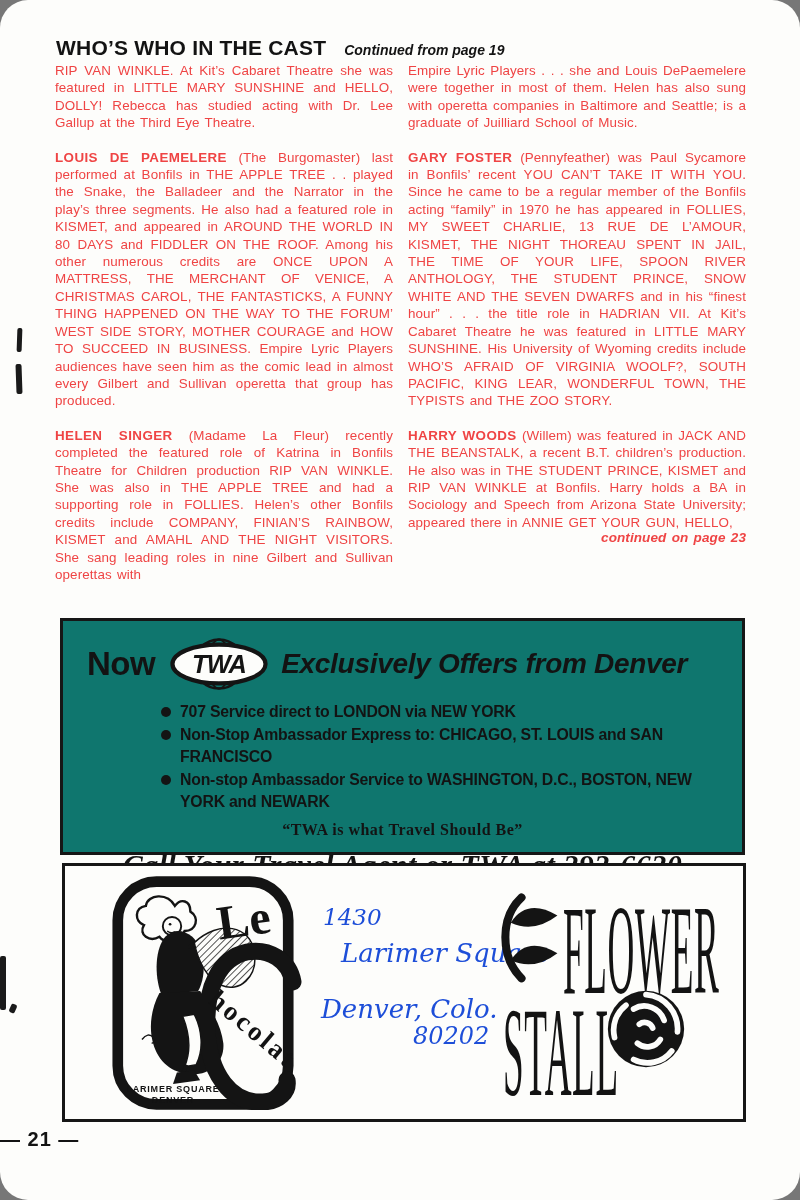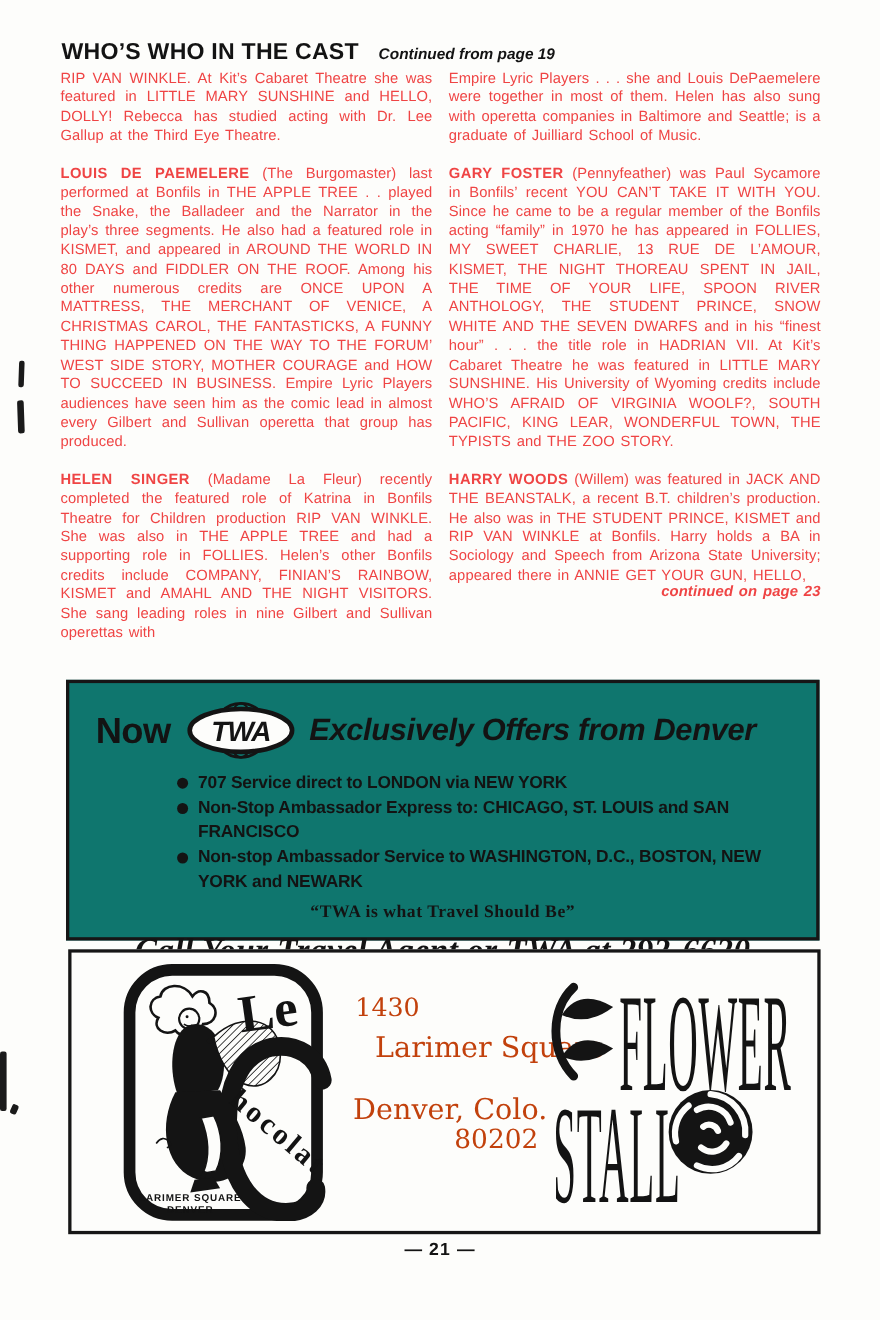--- a/index.html
+++ b/index.html
@@ -1,20 +1,21 @@
 <!DOCTYPE html>
 <html><head>
 <meta charset="utf-8">
 <style>
   html,body { margin:0; padding:0; background:#777; }
   .page {
     position:relative; width:800px; height:1200px;
     background:#fdfdfb; color:#131313; overflow:hidden;
     font-family:"Liberation Sans", sans-serif;
     margin:0 auto;
+    border-radius:28px;
   }
 
   
   .header { position:absolute; left:56px; top:36px; display:flex; align-items:baseline; }
   .header .title { font-size:21px; font-weight:bold; letter-spacing:0.2px; }
   .header .cont { font-size:14px; font-weight:bold; font-style:italic; margin-left:18px; }
 
   
   .columns { position:absolute; left:55px; top:62px; width:692px; display:flex; gap:15px; }
   .col { width:338px; font-size:13.4px; line-height:17.4px; text-align:justify;
@@ -45,37 +46,37 @@
                 border:3px solid #161616; box-sizing:border-box; background:#fdfdfb; }
   .dancer-frame { position:absolute; left:46px; top:8px; width:184px; height:238px; }
   .chocolat-caption { position:absolute; left:58px; top:218px; width:100px; text-align:center;
                       font-size:9px; font-weight:bold; letter-spacing:0.8px; line-height:11px; }
   .le-word { position:absolute; left:152px; top:26px; font-family:"Liberation Serif", serif;
              font-weight:bold; font-size:48px; transform:rotate(-8deg); }
   .big-c { position:absolute; left:136px; top:76px; }
   .hocolat-word { position:absolute; left:158px; top:118px; font-family:"Liberation Serif", serif;
                   font-weight:bold; font-size:27px; letter-spacing:3px; white-space:nowrap;
                   transform:rotate(40deg); transform-origin:left top; }
-  .addr { position:absolute; font-family:"DejaVu Serif", serif; color:#c2410c; }
+  .addr { position:absolute; font-family:"DejaVu Serif", serif; font-style:italic; color:#1d4ed8; }
   .addr-number { left:258px; top:38px;  font-size:23px; }
   .addr-street { left:276px; top:72px;  font-size:26px; }
   .addr-city   { left:256px; top:128px; font-size:26px; }
   .addr-zip    { left:348px; top:156px; font-size:24px; }
   .leaf-icon { position:absolute; left:426px; top:24px; }
   .flower-word { position:absolute; left:498px; top:20px; font-family:"Liberation Serif", serif;
                  font-size:62px; line-height:62px; letter-spacing:1px; white-space:nowrap;
                  transform:scale(0.60,2.05); transform-origin:top left; }
   .stall-word  { position:absolute; left:438px; top:122px; font-family:"Liberation Serif", serif;
                  font-size:62px; line-height:62px; letter-spacing:1px; white-space:nowrap;
                  transform:scale(0.60,2.05); transform-origin:top left; }
   .rose-icon { position:absolute; left:540px; top:122px; }
 
   
-  .page-number { position:absolute; top:1128px; left:0; width:100%; text-align:center;
-                 font-size:16px; font-weight:bold; letter-spacing:1px; }
+  .page-number { position:absolute; top:1128px; left:0; width:100%; 
+                 font-size:20px; font-weight:bold; letter-spacing:1px; }
 
   
   .artifact { position:absolute; background:#1a1a1a; }
   .a1 { left:17px; top:328px; width:5px; height:24px; transform:rotate(2deg); border-radius:2px; }
   .a2 { left:16px; top:364px; width:6px; height:30px; transform:rotate(-2deg); border-radius:2px; }
   .a3 { left:0px;  top:956px; width:6px; height:54px; border-radius:2px; }
   .a4 { left:10px; top:1004px; width:6px; height:9px; transform:rotate(24deg); border-radius:2px; }
 </style>
 </head>
 <body>

